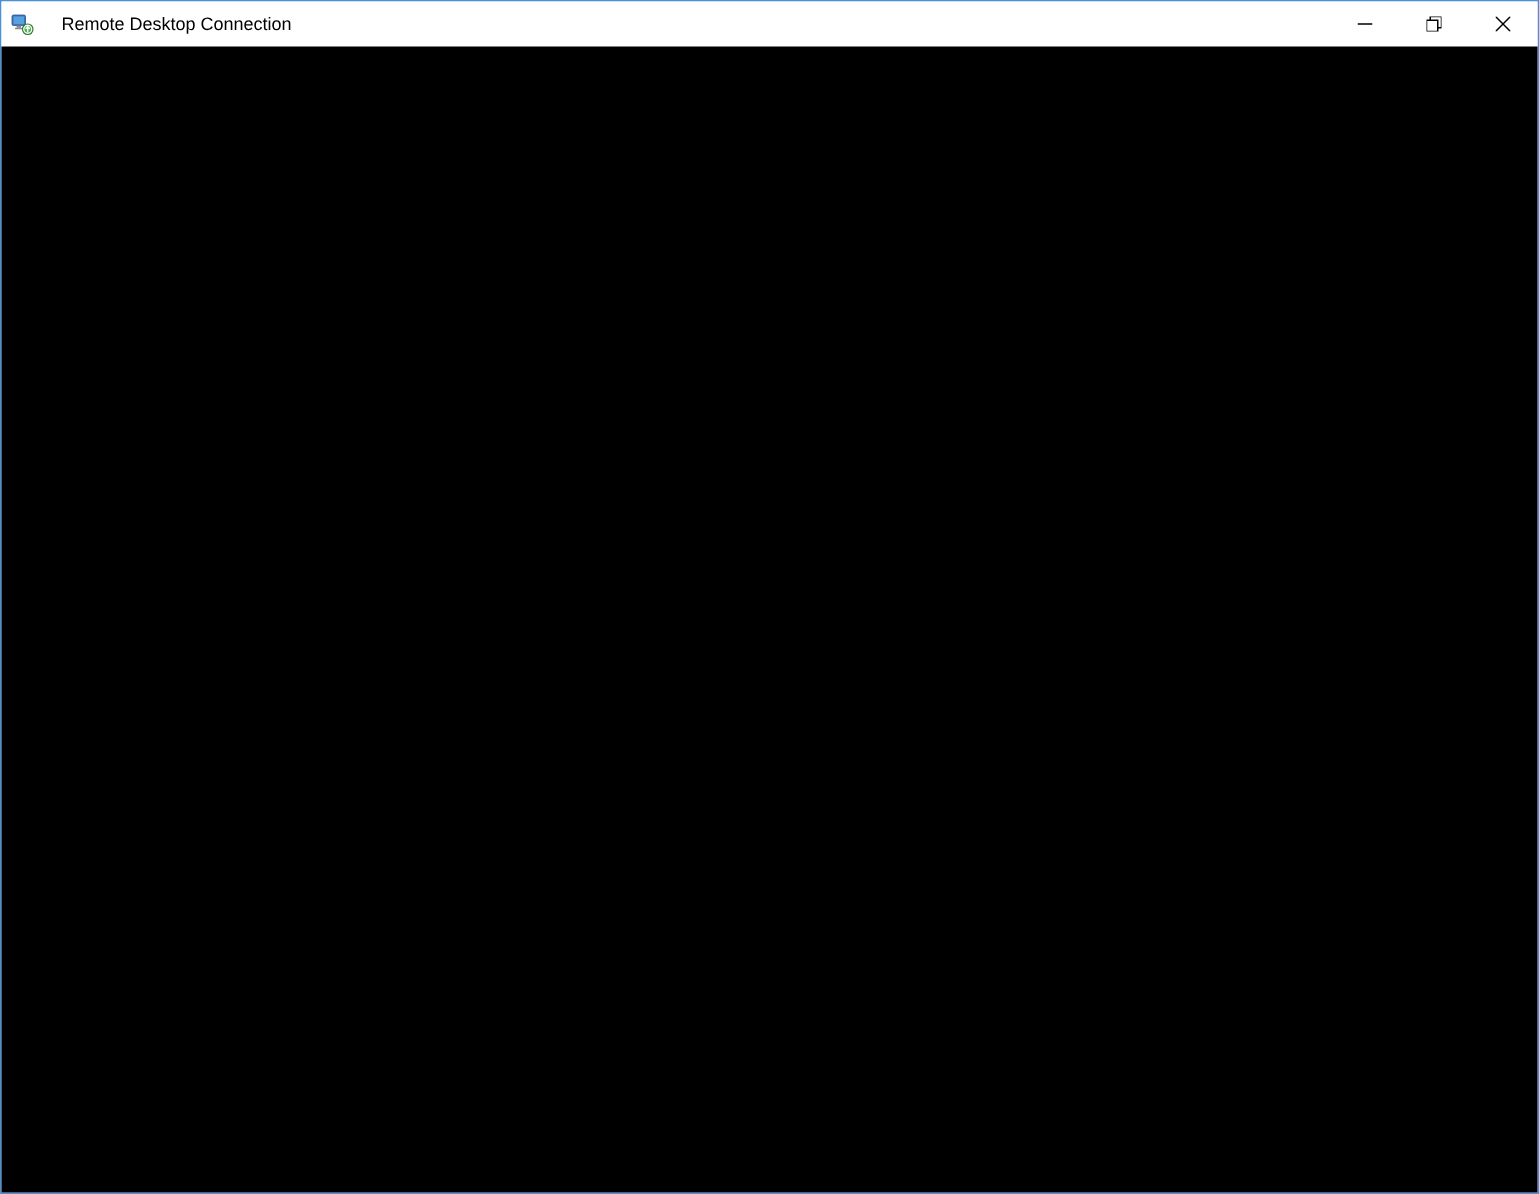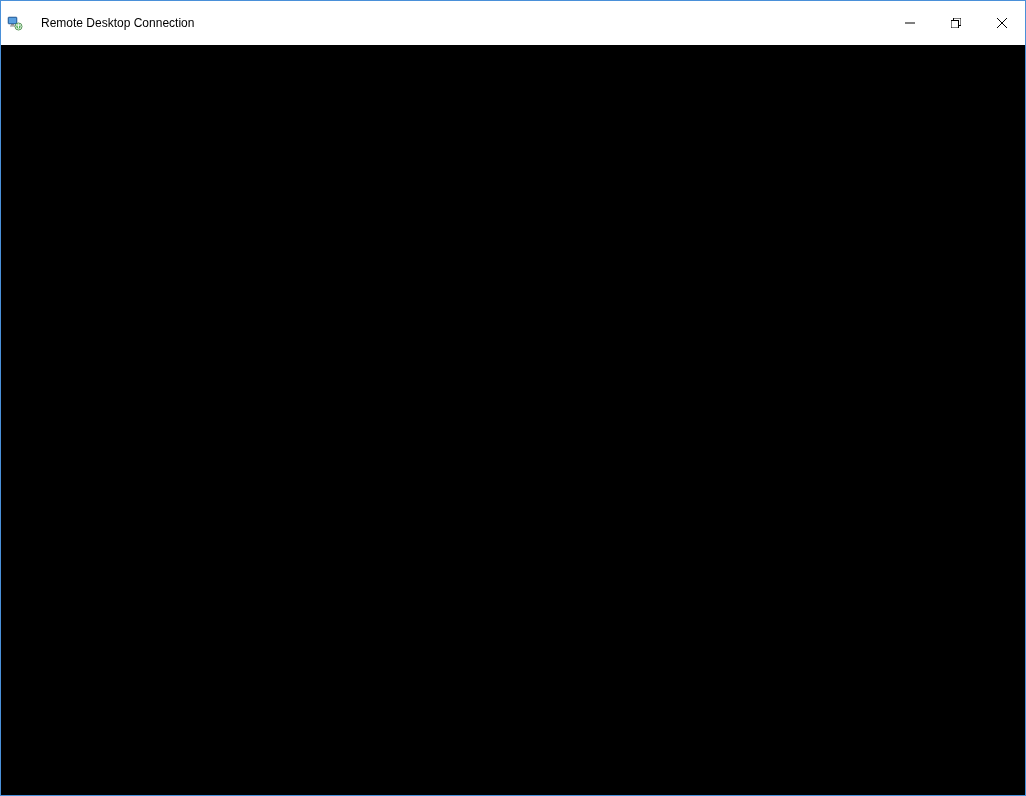--- a/index.html
+++ b/index.html
@@ -18,21 +18,21 @@
     }
     .window {
       width: 100%;
       height: 100%;
       display: flex;
       flex-direction: column;
       border: 1px solid #4a90d9;
       background: #ffffff;
     }
     .titlebar {
-      height: 44px;
+      height: 30px;
       background: #ffffff;
       display: flex;
       align-items: center;
       padding-left: 6px;
       border-bottom: none;
       flex-shrink: 0;
     }
     .titlebar-icon {
       width: 16px;
       height: 16px;

